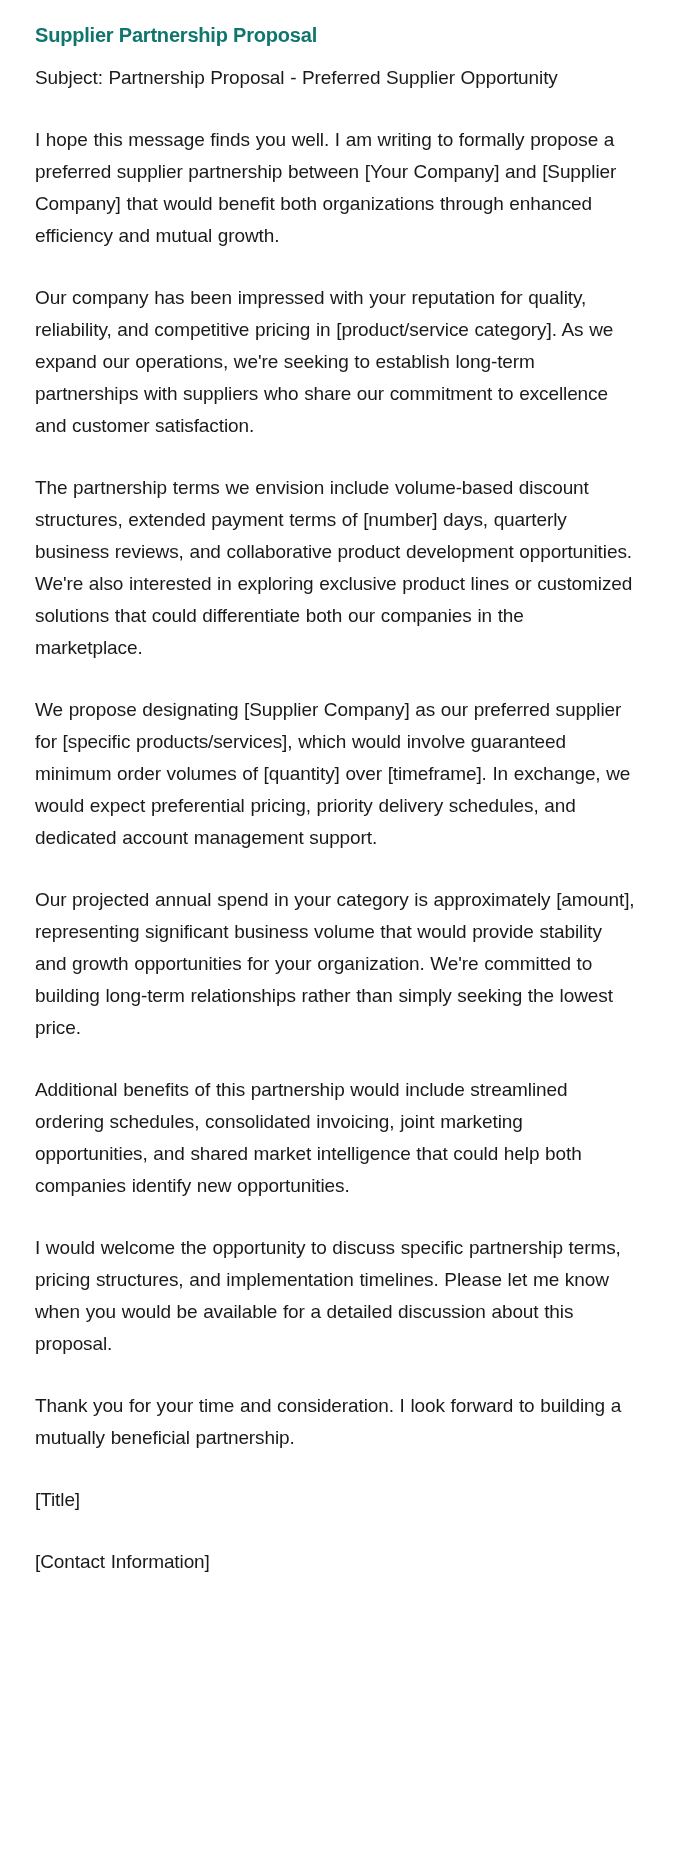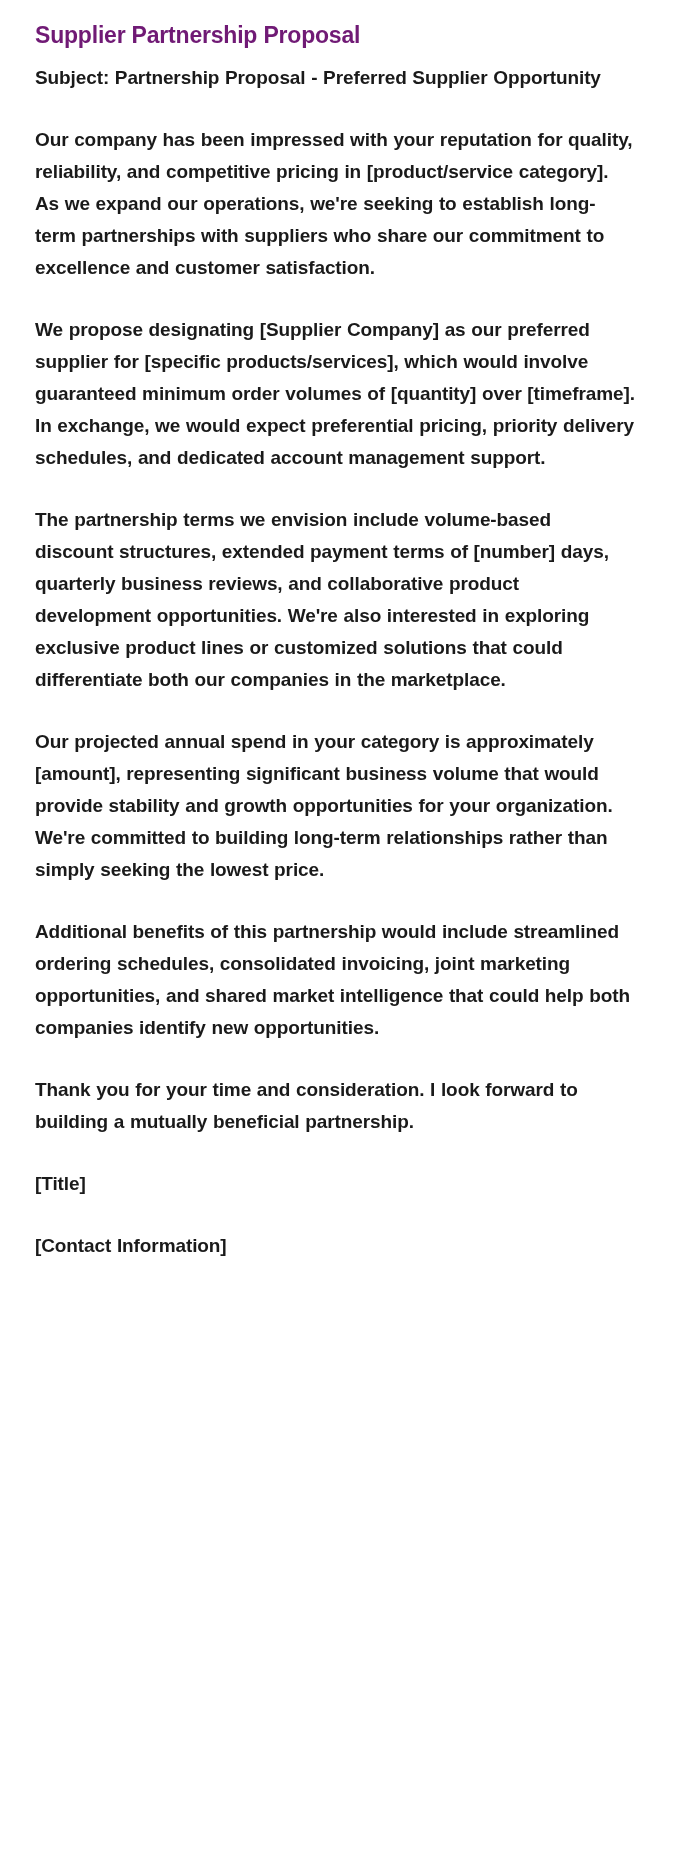--- a/index.html
+++ b/index.html
@@ -13,49 +13,51 @@
     overflow: hidden;
     font-family: "Liberation Sans", sans-serif;
     -webkit-font-smoothing: antialiased;
   }
   .doc {
     box-sizing: content-box;
     padding: 20px 65px 0 35px;
     width: 600px;
   }
   .doc-title {
-    font-size: 23px;
+    font-size: 20px;
     line-height: 30px;
     font-weight: 700;
-    color: #701a75;
+    color: #0f766e;
     letter-spacing: -0.2px;
     margin: 0 0 12px 0;
   }
   .doc-body p {
     font-size: 19px;
     line-height: 32px;
-    font-weight: 700;
+    font-weight: 400;
     color: #1a1a1a;
     letter-spacing: -0.1px;
     margin: 0 0 30px 0;
     word-spacing: 0.5px;
   }
   .doc-body p:last-child {
     margin-bottom: 12px;
   }
 </style>
 </head>
 <body>
 
 <main class="doc">
   <h1 class="doc-title">Supplier Partnership Proposal</h1>
   <section class="doc-body">
       <p>Subject: Partnership Proposal - Preferred Supplier Opportunity</p>
+      <p>I hope this message finds you well. I am writing to formally propose a preferred supplier partnership between [Your Company] and [Supplier Company] that would benefit both organizations through enhanced efficiency and mutual growth.</p>
       <p>Our company has been impressed with your reputation for quality, reliability, and competitive pricing in [product/service category]. As we expand our operations, we're seeking to establish long-term partnerships with suppliers who share our commitment to excellence and customer satisfaction.</p>
+      <p>The partnership terms we envision include volume-based discount structures, extended payment terms of [number] days, quarterly business reviews, and collaborative product development opportunities. We're also interested in exploring exclusive product lines or customized solutions that could differentiate both our companies in the marketplace.</p>
       <p>We propose designating [Supplier Company] as our preferred supplier for [specific products/services], which would involve guaranteed minimum order volumes of [quantity] over [timeframe]. In exchange, we would expect preferential pricing, priority delivery schedules, and dedicated account management support.</p>
-      <p>The partnership terms we envision include volume-based discount structures, extended payment terms of [number] days, quarterly business reviews, and collaborative product development opportunities. We're also interested in exploring exclusive product lines or customized solutions that could differentiate both our companies in the marketplace.</p>
       <p>Our projected annual spend in your category is approximately [amount], representing significant business volume that would provide stability and growth opportunities for your organization. We're committed to building long-term relationships rather than simply seeking the lowest price.</p>
       <p>Additional benefits of this partnership would include streamlined ordering schedules, consolidated invoicing, joint marketing opportunities, and shared market intelligence that could help both companies identify new opportunities.</p>
+      <p>I would welcome the opportunity to discuss specific partnership terms, pricing structures, and implementation timelines. Please let me know when you would be available for a detailed discussion about this proposal.</p>
       <p>Thank you for your time and consideration. I look forward to building a mutually beneficial partnership.</p>
       <p>[Title]</p>
       <p>[Contact Information]</p>
     </section>
 </main>
 
 </body></html>

